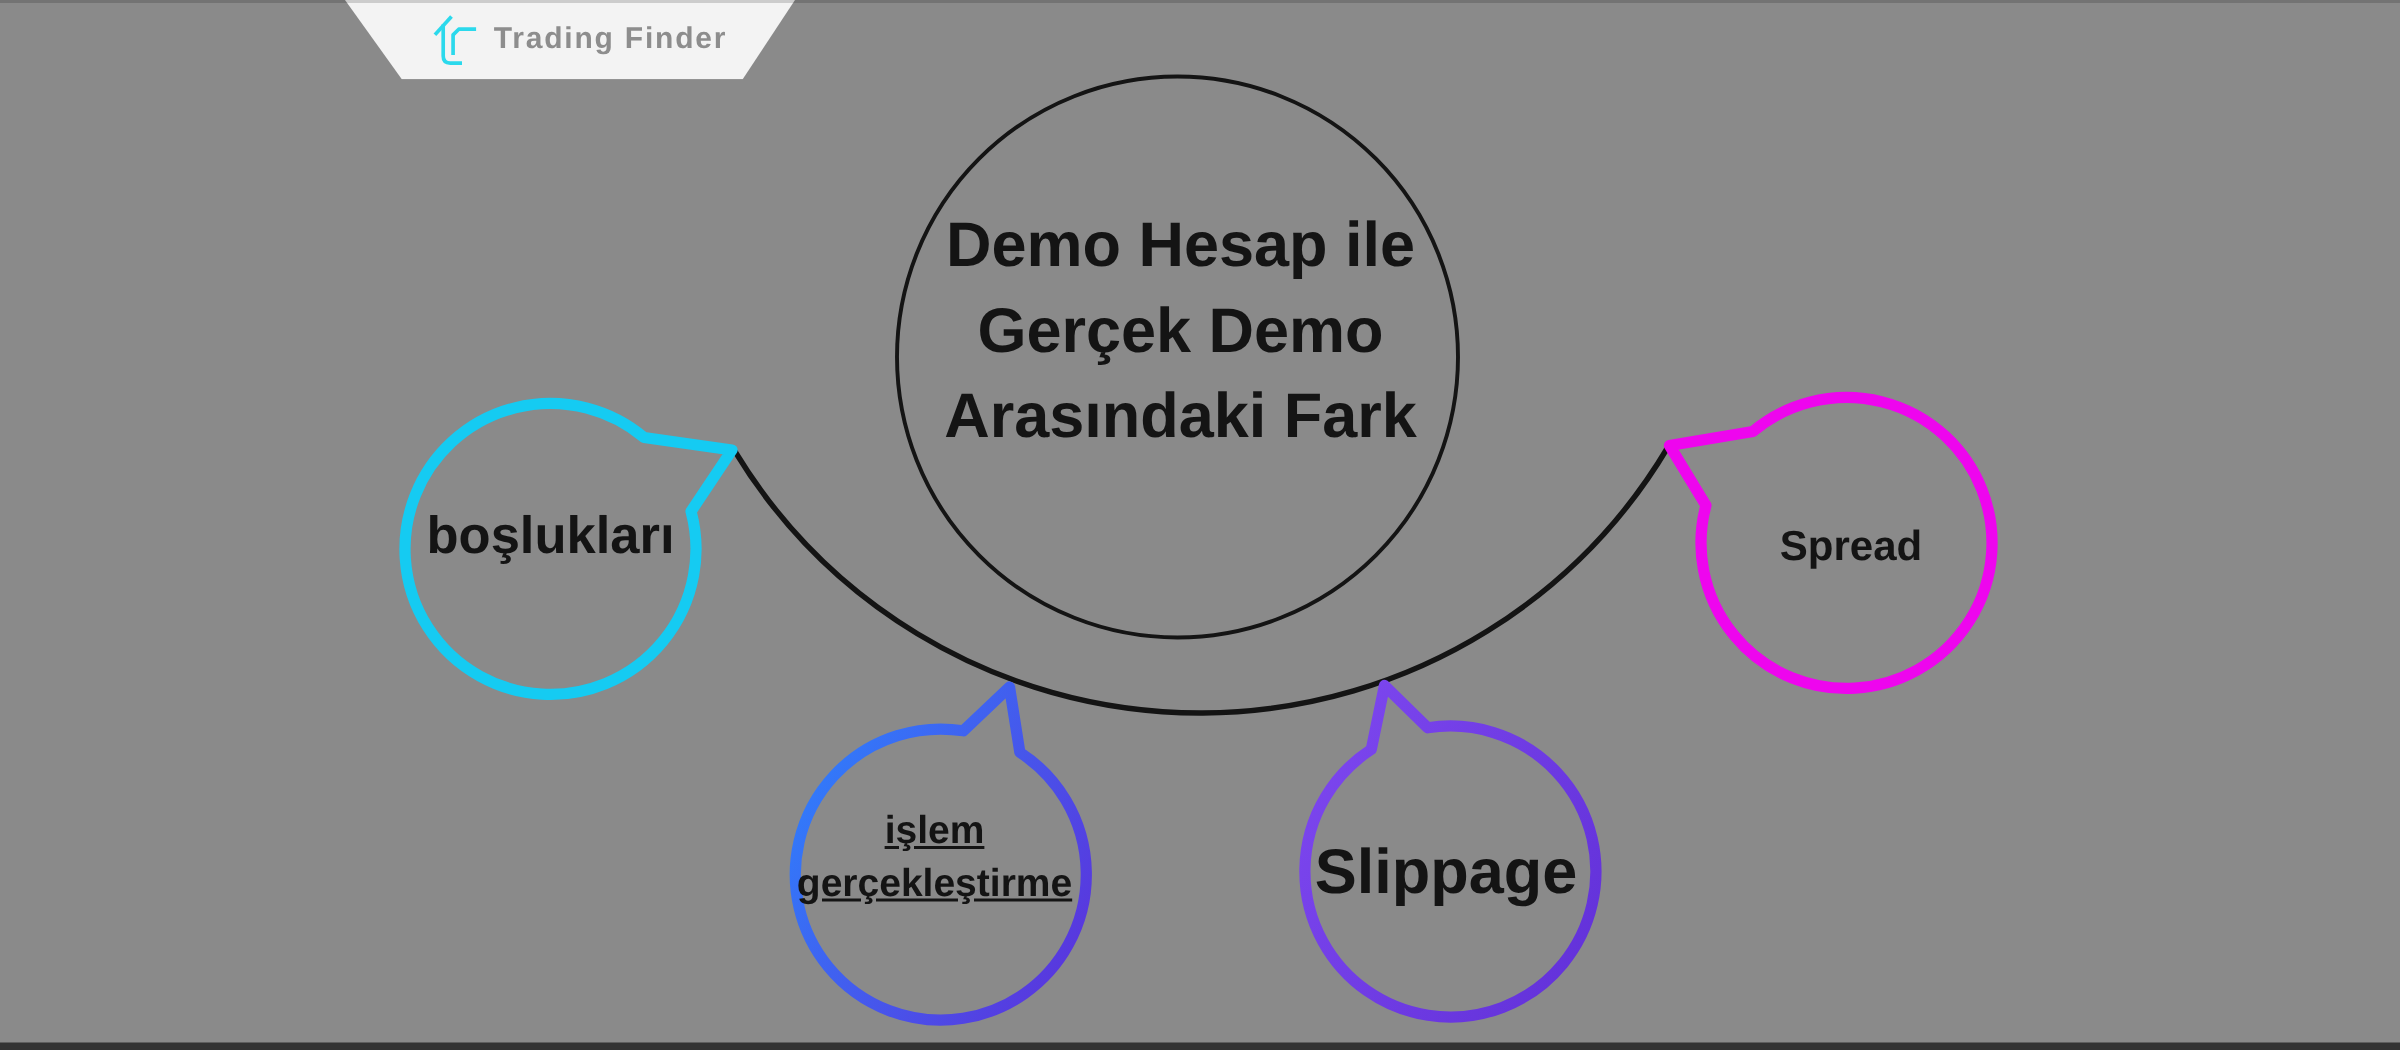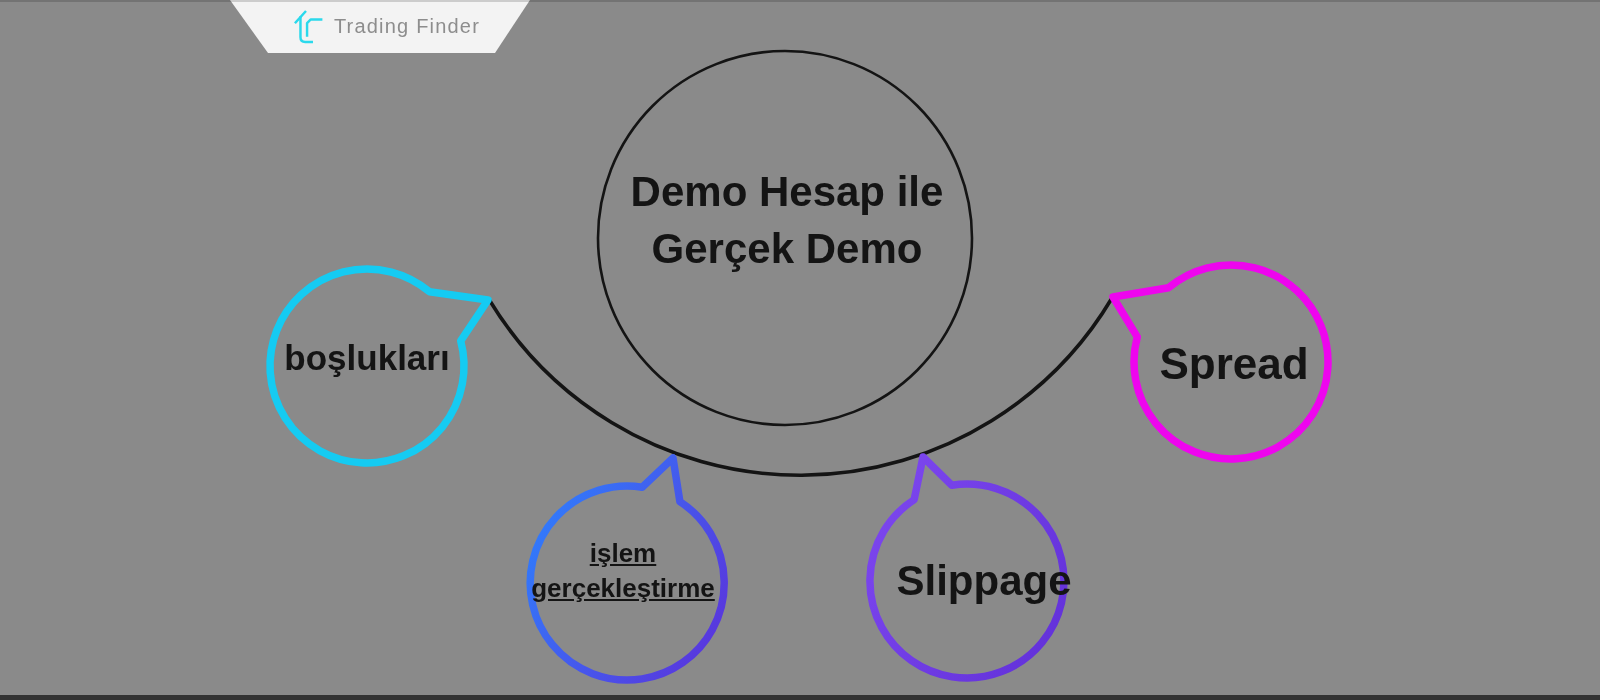--- a/index.html
+++ b/index.html
@@ -9,30 +9,30 @@
   .top-edge{position:absolute;left:0;top:0;width:100%;height:2px;background:rgba(0,0,0,0.16);}
   .bottom-bar{position:absolute;left:0;bottom:0;width:100%;height:5px;background:#333333;}
 
   
   .badge{position:absolute;left:228px;top:0;width:302px;height:53px;
          background:#f3f3f3;
          clip-path:polygon(2px 0, 302px 0, 267px 53px, 40px 53px);
          display:flex;align-items:center;justify-content:center;
          filter:drop-shadow(0 2px 2px rgba(0,0,0,0.25));}
   .badge-inner{display:flex;align-items:center;gap:10px;margin-left:14px;}
-  .brand-text{font-size:20px;letter-spacing:1.2px;color:#8d8d8d;font-weight:400;text-align:center;}
+  .brand-text{font-size:20px;letter-spacing:1.2px;color:#8d8d8d;font-weight:700;text-align:center;}
 
   
   .label{position:absolute;transform:translate(-50%,-50%);text-align:center;
          color:#141414;font-weight:bold;white-space:nowrap;}
   .center-title{font-size:42px;line-height:57px;}
   .lbl-fiyat{font-size:35px;line-height:45px;}
   .lbl-islem{font-size:26px;line-height:35px;}
   .lbl-slippage{font-size:42px;}
-  .lbl-spread{font-size:44px;}
+  .lbl-spread{font-size:28px;}
 </style>
 </head>
 <body>
 
 <div id="canvas">
 
   <svg id="shapes" viewBox="0 0 1600 700">
     <defs>
       <linearGradient id="gradBlue" gradientUnits="userSpaceOnUse" x1="525" y1="520" x2="730" y2="640">
         <stop offset="0" stop-color="#2f7efc"></stop>
@@ -64,32 +64,33 @@
         <path d="M9 9 V 30 Q 9 35 14 35 H 21"></path>
         <path d="M31 11 H 20 L 16 15 V 28"></path>
       </svg>
       <span class="brand-text">Trading Finder</span>
     </div>
   </div>
 
   <div class="label center-title" style="left:787px;top:220px;">
     <div>Demo Hesap ile</div>
     <div>Gerçek Demo</div>
+    <div>Arasındaki Fark</div>
   </div>
 
   <div class="label lbl-fiyat" style="left:367px;top:357px;">
     <div>boşlukları</div>
   </div>
 
   <div class="label lbl-islem" style="left:623px;top:571px;text-decoration:underline;">
     <div>işlem</div>
     <div>gerçekleştirme</div>
   </div>
 
-  <div class="label lbl-slippage" style="left:984px;top:581px;">
+  <div class="label lbl-slippage" style="left:964px;top:581px;">
     <div>Slippage</div>
   </div>
 
   <div class="label lbl-spread" style="left:1234px;top:364px;">
     <div>Spread</div>
   </div>
 
   <div class="top-edge"></div>
   <div class="bottom-bar"></div>
 </div>

